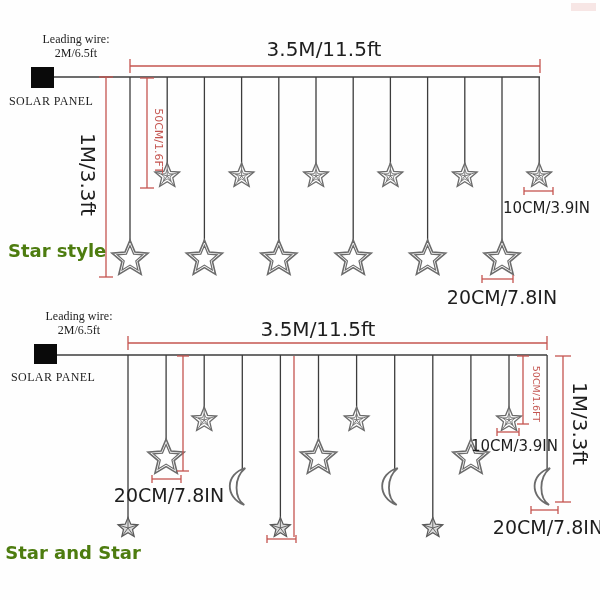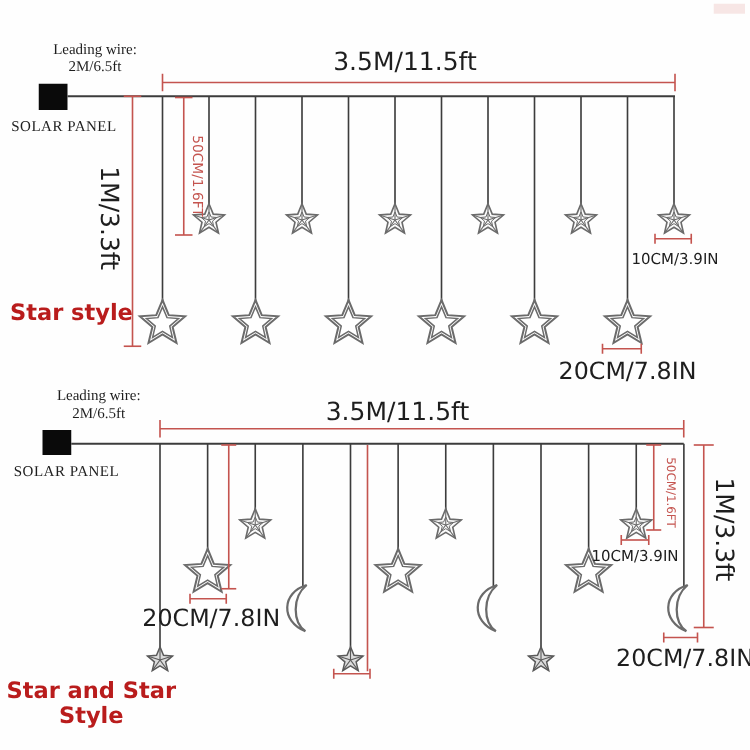--- a/index.html
+++ b/index.html
@@ -5,22 +5,22 @@
   html,body{margin:0;padding:0;background:#ffffff;}
   #stage{
     position:relative;width:600px;height:600px;background:#fefefe;overflow:hidden;
     font-family:"DejaVu Sans", sans-serif;color:#1e1e1e;
   }
   .txt{position:absolute;white-space:nowrap;line-height:1.05;}
   .center{text-align:center;}
   .small-lbl{font-size:12px;font-family:Liberation Serif, serif;}
   .dim-big{font-size:20px;}
   .dim-mid{font-size:19px;}
-  .dim-sml{font-size:12px;}
-  .style-lbl{font-size:18px;font-weight:bold;color:#b91c1c;}
+  .dim-sml{font-size:15px;text-align:right;}
+  .style-lbl{font-size:18px;font-weight:bold;color:#4d7c0f;}
   .rot{transform:rotate(90deg);transform-origin:center center;}
   .red-txt{color:#c4544f;}
   svg{position:absolute;left:0;top:0;}
   .artifact{position:absolute;background:#f3dcda;opacity:.7;}
 </style>
 </head>
 <body>
 
 <div id="stage">
 
@@ -212,14 +212,13 @@
   <div class="txt small-lbl center" style="left:19px;top:310px;width:120px;">Leading wire:</div>
   <div class="txt small-lbl center" style="left:19px;top:324px;width:120px;">2M/6.5ft</div>
   <div class="txt small-lbl" style="left:11px;top:371px;letter-spacing:.4px;">SOLAR PANEL</div>
   <div class="txt dim-big center" style="left:248px;top:319px;width:140px;">3.5M/11.5ft</div>
   <div class="txt dim-big center rot" style="left:529px;top:413px;width:100px;">1M/3.3ft</div>
   <div class="txt red-txt center rot" style="left:501px;top:389px;width:70px;font-size:9.5px;">50CM/1.6FT</div>
   <div class="txt dim-sml center" style="left:458px;top:439px;width:100px;">10CM/3.9IN</div>
   <div class="txt dim-mid center" style="left:109px;top:486px;width:120px;">20CM/7.8IN</div>
   <div class="txt dim-mid center" style="left:488px;top:518px;width:120px;">20CM/7.8IN</div>
   <div class="txt style-lbl center" style="left:3px;top:544px;width:140px;">Star and Star</div>
-  <div class="txt style-lbl center" style="left:3px;top:564px;width:140px;">Style</div>
 </div>
 
 </body></html>

